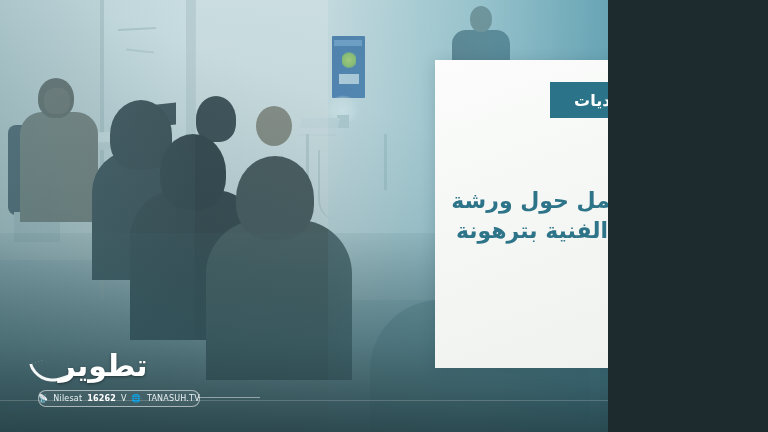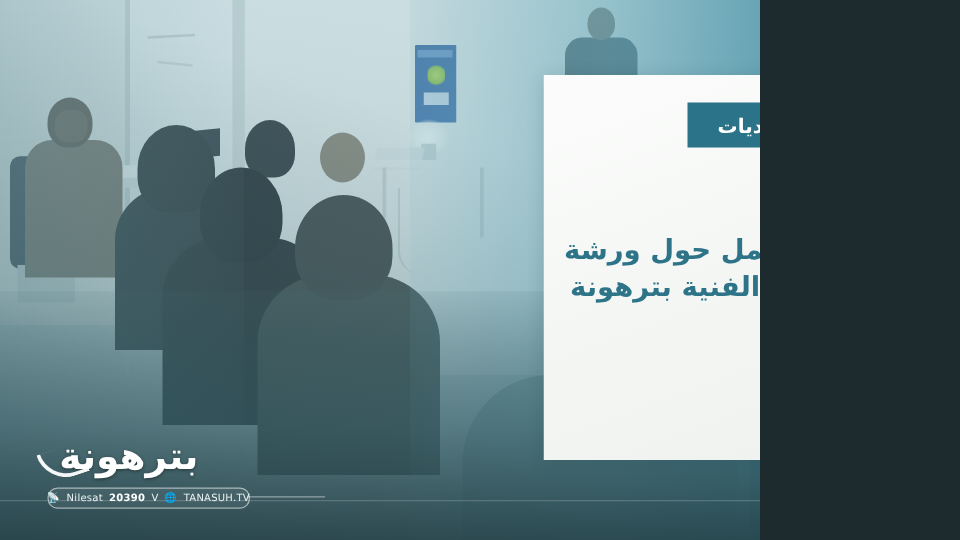--- a/index.html
+++ b/index.html
@@ -300,25 +300,25 @@
     <div class="badge-arc arc1"></div>
     <div class="badge-arc arc2"></div>
     <div class="badge-label">بلديات</div>
   </div>
   <div class="badge-accent"></div>
 
   <div class="headline">ورشة عمل حول ورشة المعاهد الفنية بترهونة</div>
 
   <div class="logo-wrap">
     <div class="logo-swoosh"></div>
-    <div class="logo-mark">بترهونة</div>
+    <div class="logo-mark">تطوير</div>
     <div class="logo-strip">
       <span class="ic">📡</span>
       <span>Nilesat</span>
-      <b>20390</b>
+      <b>16262</b>
       <span>V</span>
       <span class="ic">🌐</span>
       <span>TANASUH.TV</span>
     </div>
     <div class="strip-tail"></div>
   </div>
 
 </div>
 
 </body></html>

